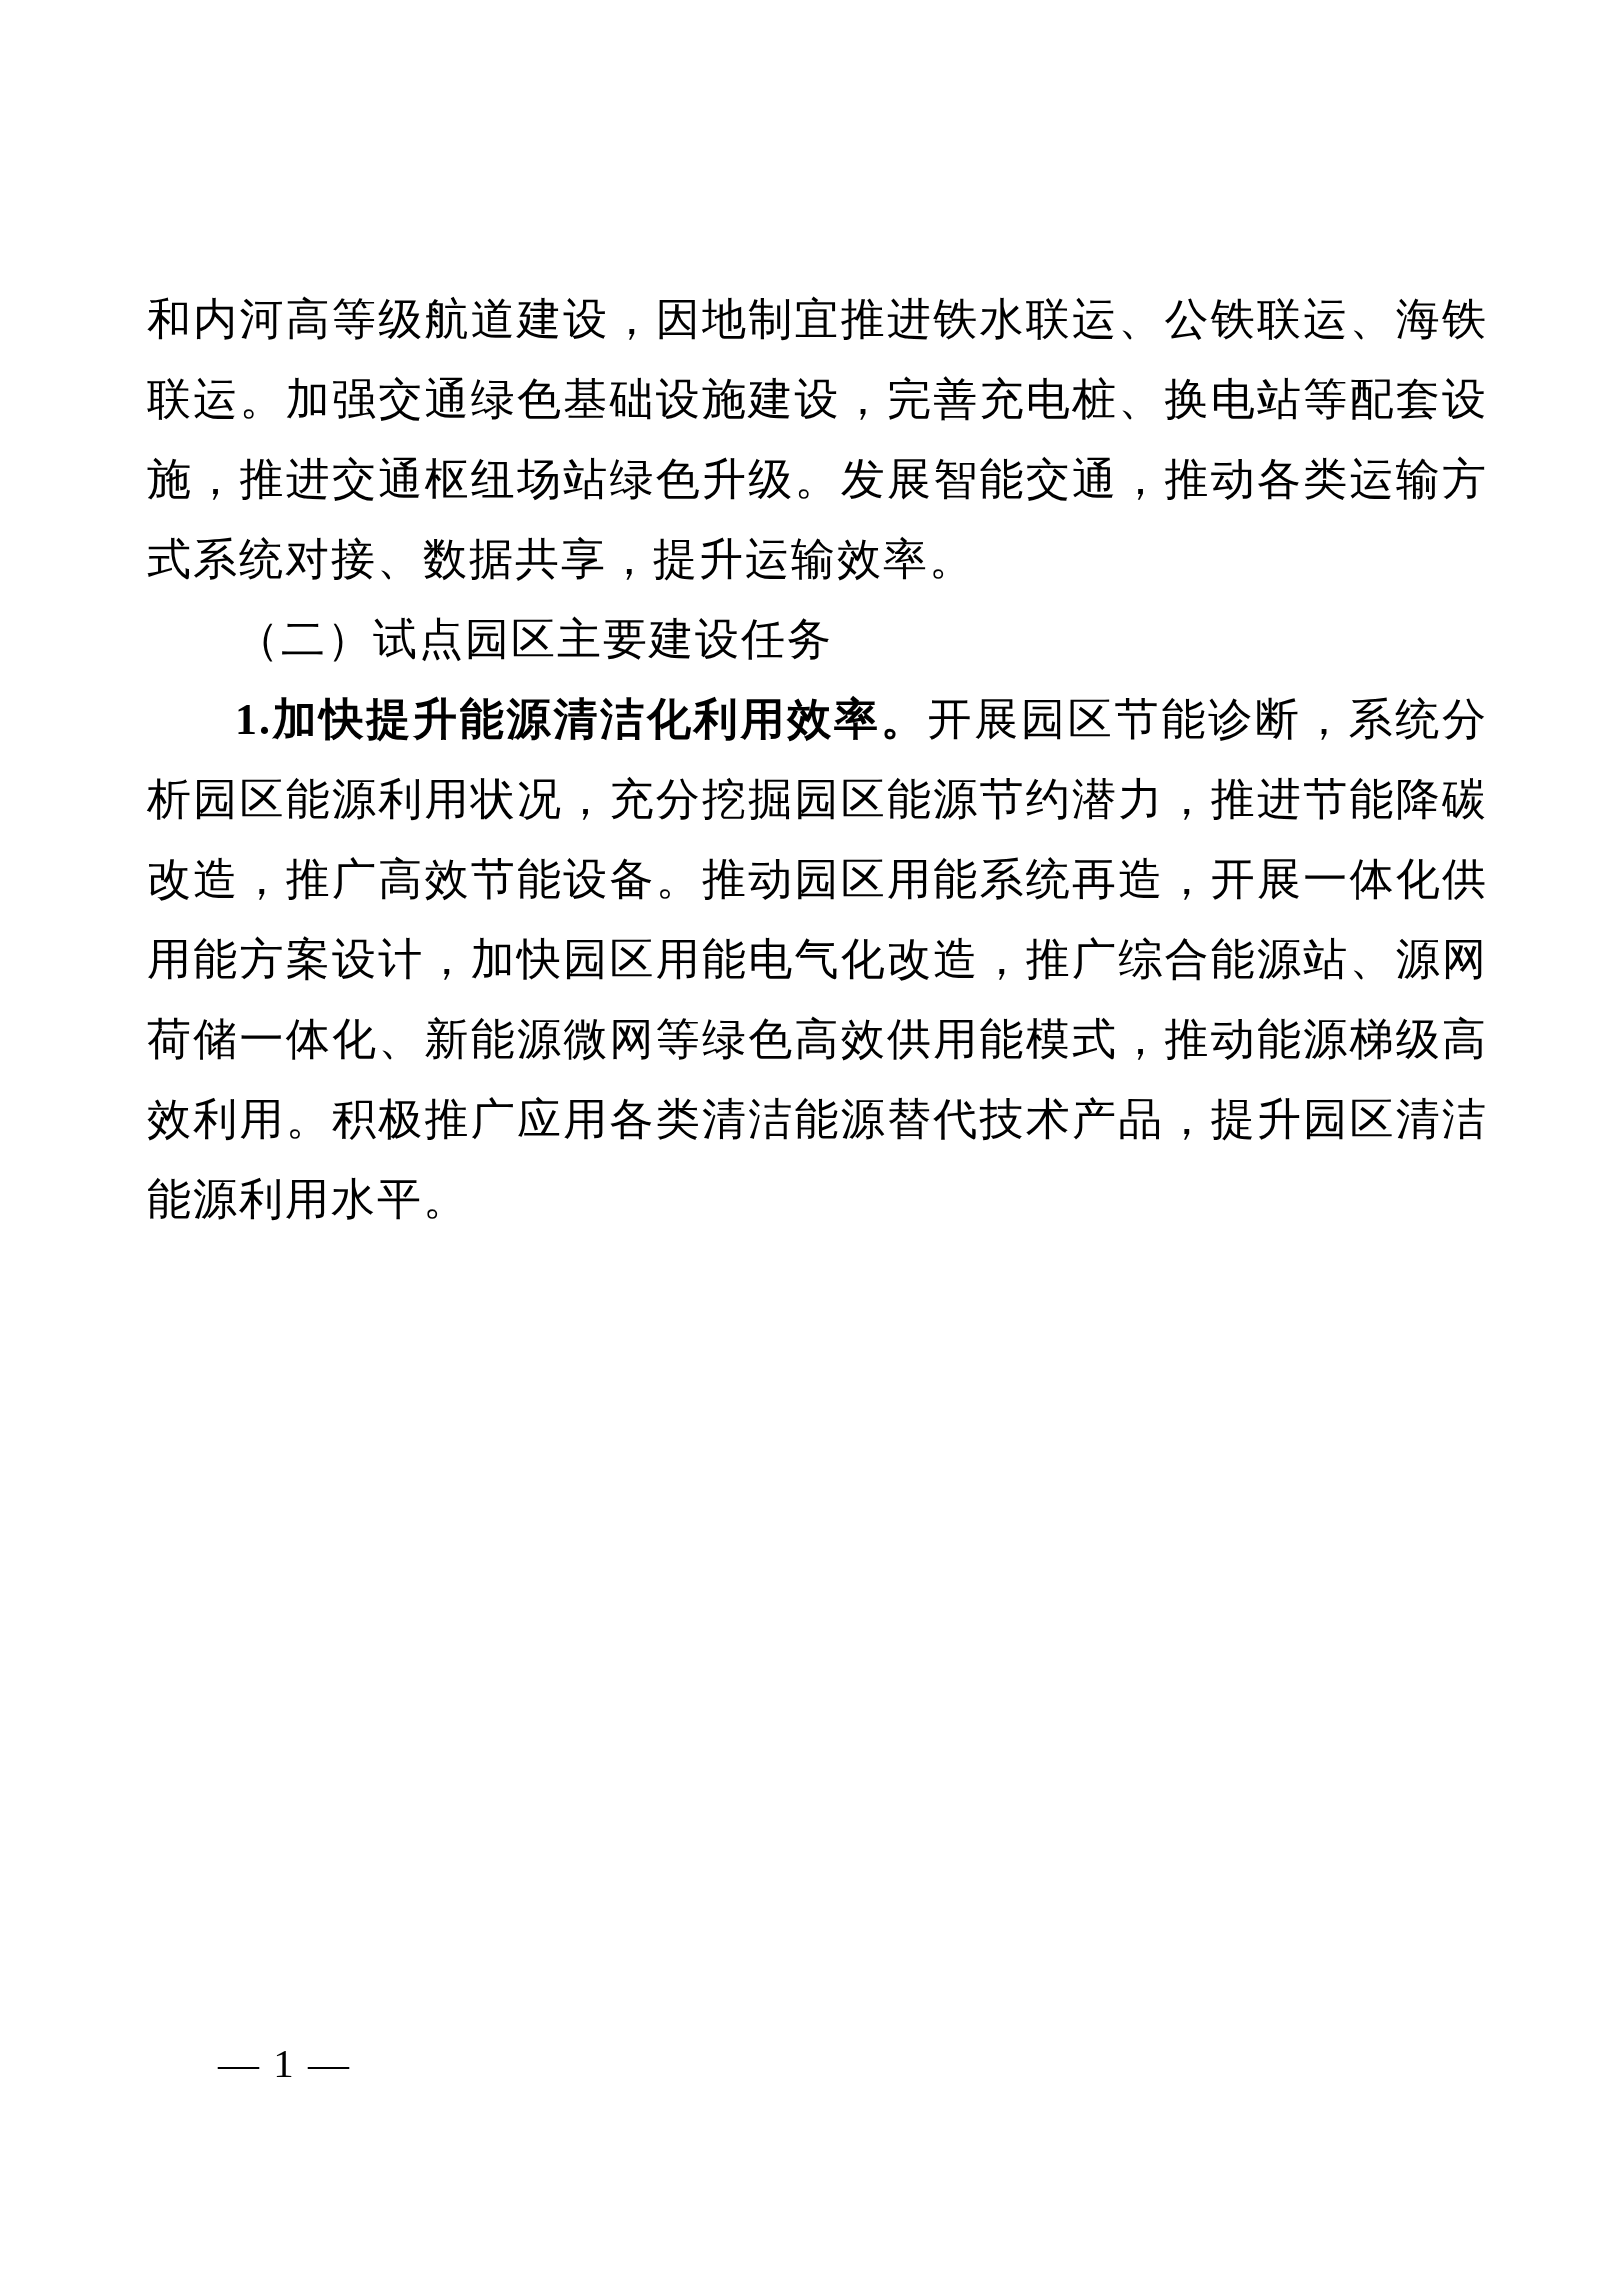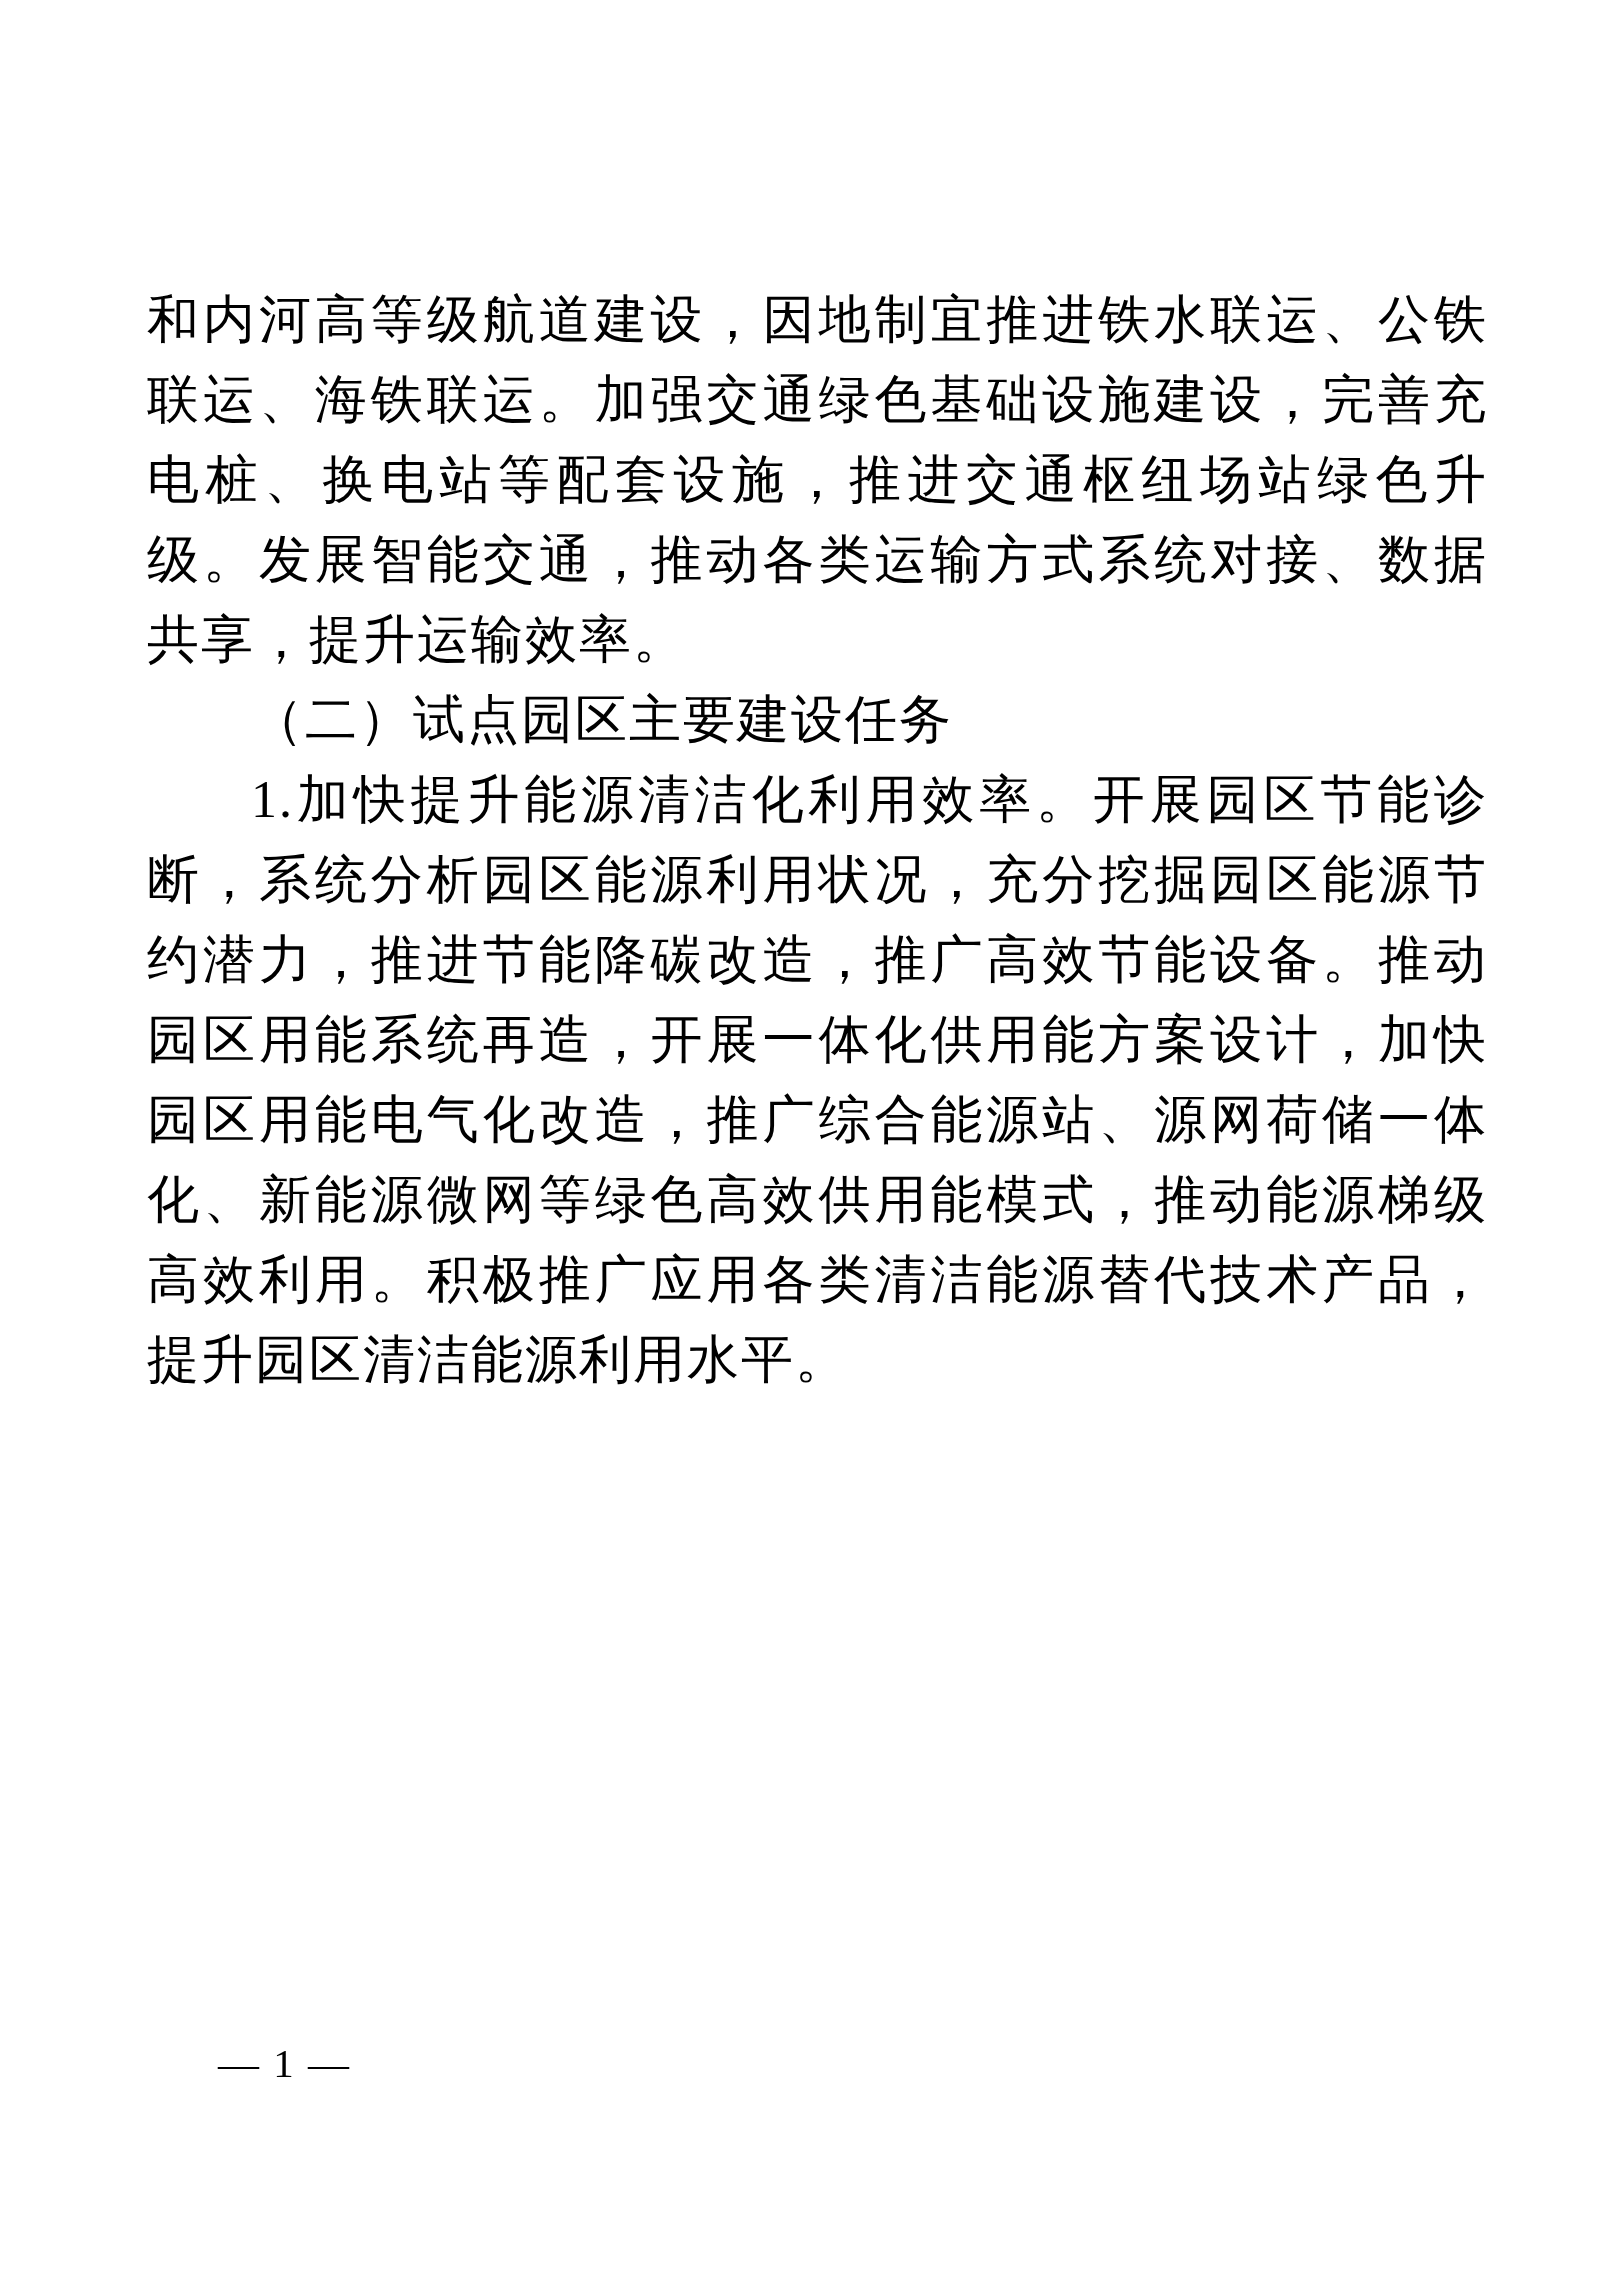--- a/index.html
+++ b/index.html
@@ -14,39 +14,39 @@
     background: #ffffff;
     overflow: hidden;
     font-family: "Liberation Serif", "DejaVu Serif", serif;
     color: #000000;
   }
   .body-text {
     position: absolute;
     left: 147px;
     top: 280px;
     width: 1341px;
-    font-size: 52px;
+    font-size: 44px;
     line-height: 80px;
     letter-spacing: 2px;
     text-align: justify;
     text-justify: inter-ideograph;
   }
   .para {
     margin: 0;
     padding: 0;
     text-indent: 2em;
   }
   .para.no-indent {
     text-indent: 0;
   }
   .heading-text {
     font-weight: normal;
   }
   .lead {
-    font-weight: normal;
+    font-weight: bold;
     margin-top: 23px;
   }
   .footer {
     position: absolute;
     left: 218px;
     top: 2041px;
     font-size: 41px;
     line-height: 45px;
     letter-spacing: 2px;
     font-family: "Liberation Serif", "DejaVu Serif", serif;

